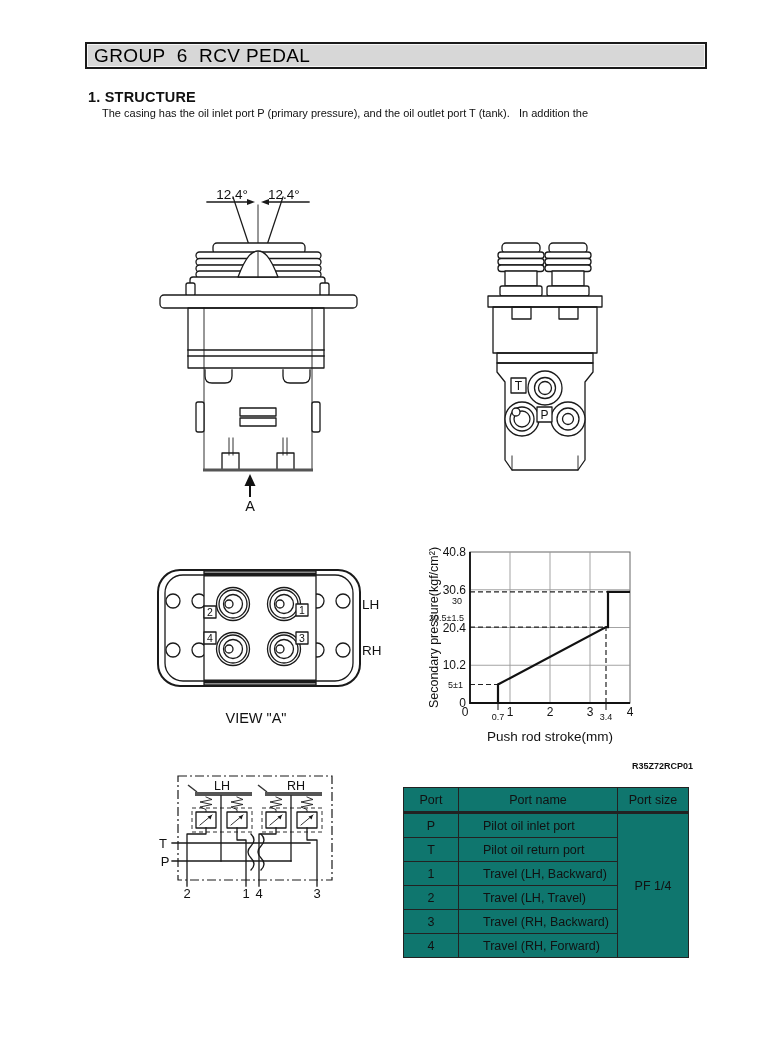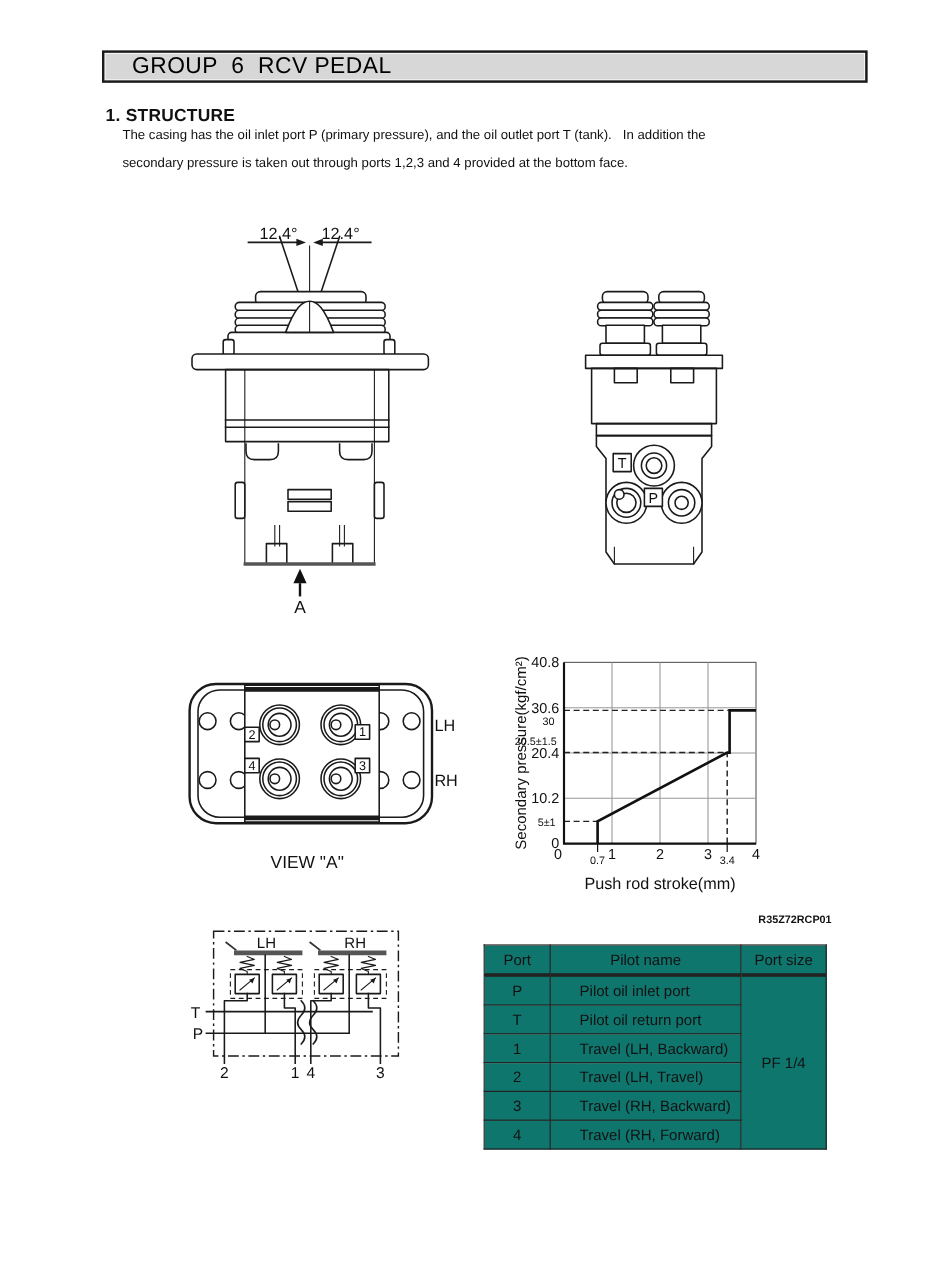--- a/index.html
+++ b/index.html
@@ -1,21 +1,21 @@
 <!DOCTYPE html>
 <html><head>
 <meta charset="utf-8">
 <style>
   html,body{margin:0;padding:0;background:#fff;}
   .page{position:relative;width:779px;height:1063px;background:#ffffff;overflow:hidden;
         font-family:"Liberation Sans", sans-serif;color:#111;}
   .abs{position:absolute;}
   .header-bar{left:85px;top:42px;width:611px;height:23px;background:#d7d7d7;
       border:2px solid #1a1a1a;box-shadow:inset 0 0 0 1px #f5f5f5;
-      display:flex;align-items:center;padding-left:23px;font-size:19px;letter-spacing:.4px;
+      display:flex;align-items:center;padding-left:7px;font-size:19px;letter-spacing:.4px;
       white-space:pre;color:#000;}
   .section-heading{left:88px;top:89px;font-size:14.5px;font-weight:bold;letter-spacing:.2px;}
   .body-text{left:102px;top:102px;width:600px;font-size:11px;line-height:23px;}
   .body-line{white-space:pre;}
   .page-number{left:0;top:1015px;width:779px;text-align:center;font-size:15px;}
   svg{position:absolute;overflow:visible;}
   svg text{font-family:"Liberation Sans", sans-serif;fill:#111;}
   .ln{stroke:#1a1a1a;fill:none;stroke-width:1.3;stroke-linejoin:round;stroke-linecap:square;}
   .lnw{stroke:#1a1a1a;fill:#fff;stroke-width:1.3;stroke-linejoin:round;}
   .thin{stroke-width:.9;}
@@ -34,21 +34,20 @@
 
 <div class="page">
 
   <div class="abs header-bar">
     <span>GROUP  6  RCV PEDAL</span>
   </div>
 
   <div class="abs section-heading">1. STRUCTURE</div>
   <div class="abs body-text">
     <div class="body-line">The casing has the oil inlet port P (primary pressure), and the oil outlet port T (tank).   In addition the</div>
-    <div class="body-line">secondary pressure is taken out through ports 1,2,3 and 4 provided at the bottom face.</div>
   </div>
 
   <svg style="left:145px;top:180px" width="245" height="335" viewBox="145 180 245 335">
 
     <line class="ln thin" x1="258" y1="205" x2="258" y2="292"></line>
     <line class="ln" x1="258" y1="272" x2="233" y2="197"></line>
     <line class="ln" x1="258" y1="272" x2="283" y2="197"></line>
     <line class="ln" x1="207" y1="202" x2="248" y2="202"></line>
     <line class="ln" x1="268" y1="202" x2="309" y2="202"></line>
     <polygon points="255,202 247,199 247,205" fill="#1a1a1a"></polygon>
@@ -289,21 +288,21 @@
 
   <table class="abs port-table">
     <colgroup>
         <col class="col-port">
         <col class="col-name">
         <col class="col-size">
       </colgroup>
     <thead>
       <tr>
         <th>Port</th>
-        <th>Pilot name</th>
+        <th>Port name</th>
         <th>Port size</th>
       </tr>
     </thead>
     <tbody>
         <tr>
           <td>P</td>
           <td class="c-name">Pilot oil inlet port</td>
           <td rowspan="6">PF 1/4</td>
         </tr>
         <tr>

